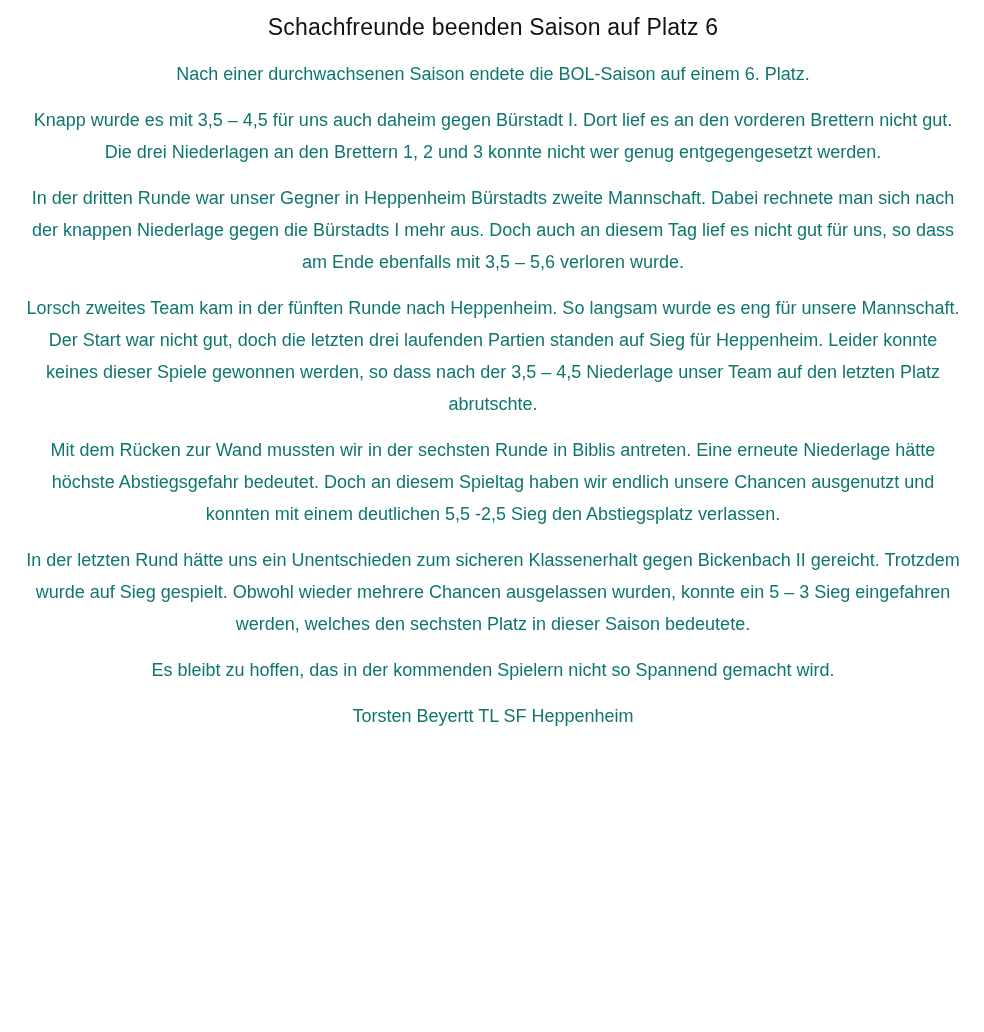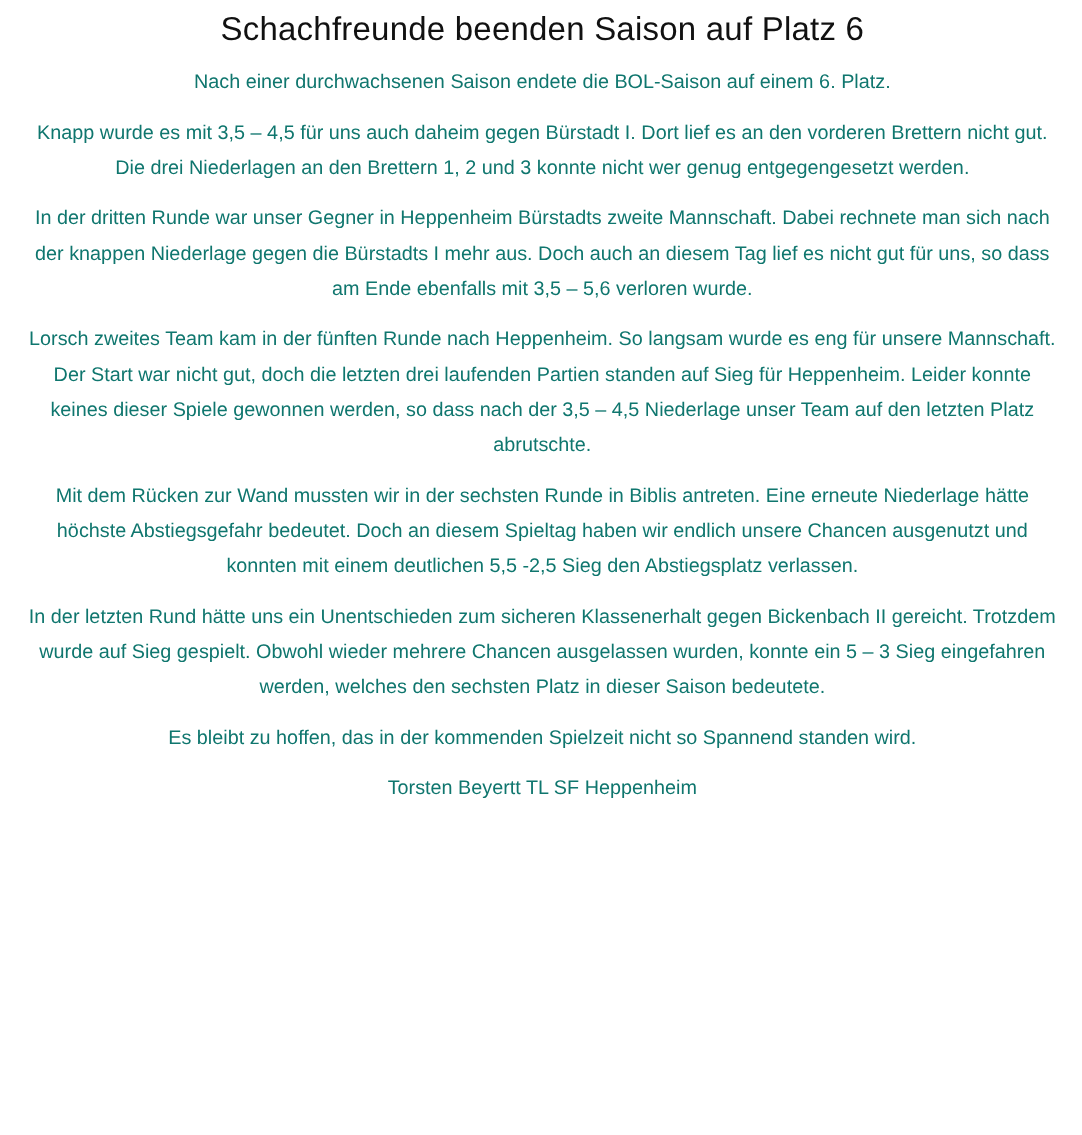--- a/index.html
+++ b/index.html
@@ -15,21 +15,21 @@
     color: #111111;
   }
   .page {
     box-sizing: border-box;
     width: 984px;
     min-height: 1032px;
     padding: 10px 20px 0 22px;
     background: #ffffff;
   }
   .doc-title {
-    font-size: 30px;
+    font-size: 23px;
     font-weight: normal;
     line-height: 34px;
     text-align: center;
     margin: 0 0 14px 0;
     color: #111111;
     letter-spacing: 0.2px;
   }
   .doc-body p {
     font-size: 18px;
     line-height: 32px;
@@ -48,16 +48,16 @@
 <main class="page">
   <h1 class="doc-title">Schachfreunde beenden Saison auf Platz 6</h1>
 
   <section class="doc-body">
     <p>Nach einer durchwachsenen Saison endete die BOL-Saison auf einem 6. Platz.</p>
     <p>Knapp wurde es mit 3,5 – 4,5 für uns auch daheim gegen Bürstadt I. Dort lief es an den vorderen Brettern nicht gut. Die drei Niederlagen an den Brettern 1, 2 und 3 konnte nicht wer genug entgegengesetzt werden.</p>
     <p>In der dritten Runde war unser Gegner in Heppenheim Bürstadts zweite Mannschaft. Dabei rechnete man sich nach der knappen Niederlage gegen die Bürstadts I mehr aus. Doch auch an diesem Tag lief es nicht gut für uns, so dass am Ende ebenfalls mit 3,5 – 5,6 verloren wurde.</p>
     <p>Lorsch zweites Team kam in der fünften Runde nach Heppenheim. So langsam wurde es eng für unsere Mannschaft. Der Start war nicht gut, doch die letzten drei laufenden Partien standen auf Sieg für Heppenheim. Leider konnte keines dieser Spiele gewonnen werden, so dass nach der 3,5 – 4,5 Niederlage unser Team auf den letzten Platz abrutschte.</p>
     <p>Mit dem Rücken zur Wand mussten wir in der sechsten Runde in Biblis antreten. Eine erneute Niederlage hätte höchste Abstiegsgefahr bedeutet. Doch an diesem Spieltag haben wir endlich unsere Chancen ausgenutzt und konnten mit einem deutlichen 5,5 -2,5 Sieg den Abstiegsplatz verlassen.</p>
     <p>In der letzten Rund hätte uns ein Unentschieden zum sicheren Klassenerhalt gegen Bickenbach II gereicht. Trotzdem wurde auf Sieg gespielt. Obwohl wieder mehrere Chancen ausgelassen wurden, konnte ein 5 – 3 Sieg eingefahren werden, welches den sechsten Platz in dieser Saison bedeutete.</p>
-    <p>Es bleibt zu hoffen, das in der kommenden Spielzeit nicht so Spannend standen wird.</p>
+    <p>Es bleibt zu hoffen, das in der kommenden Spielern nicht so Spannend gemacht wird.</p>
     <p>Torsten Beyertt TL SF Heppenheim</p>
   </section>
 </main>
 
 </body></html>

